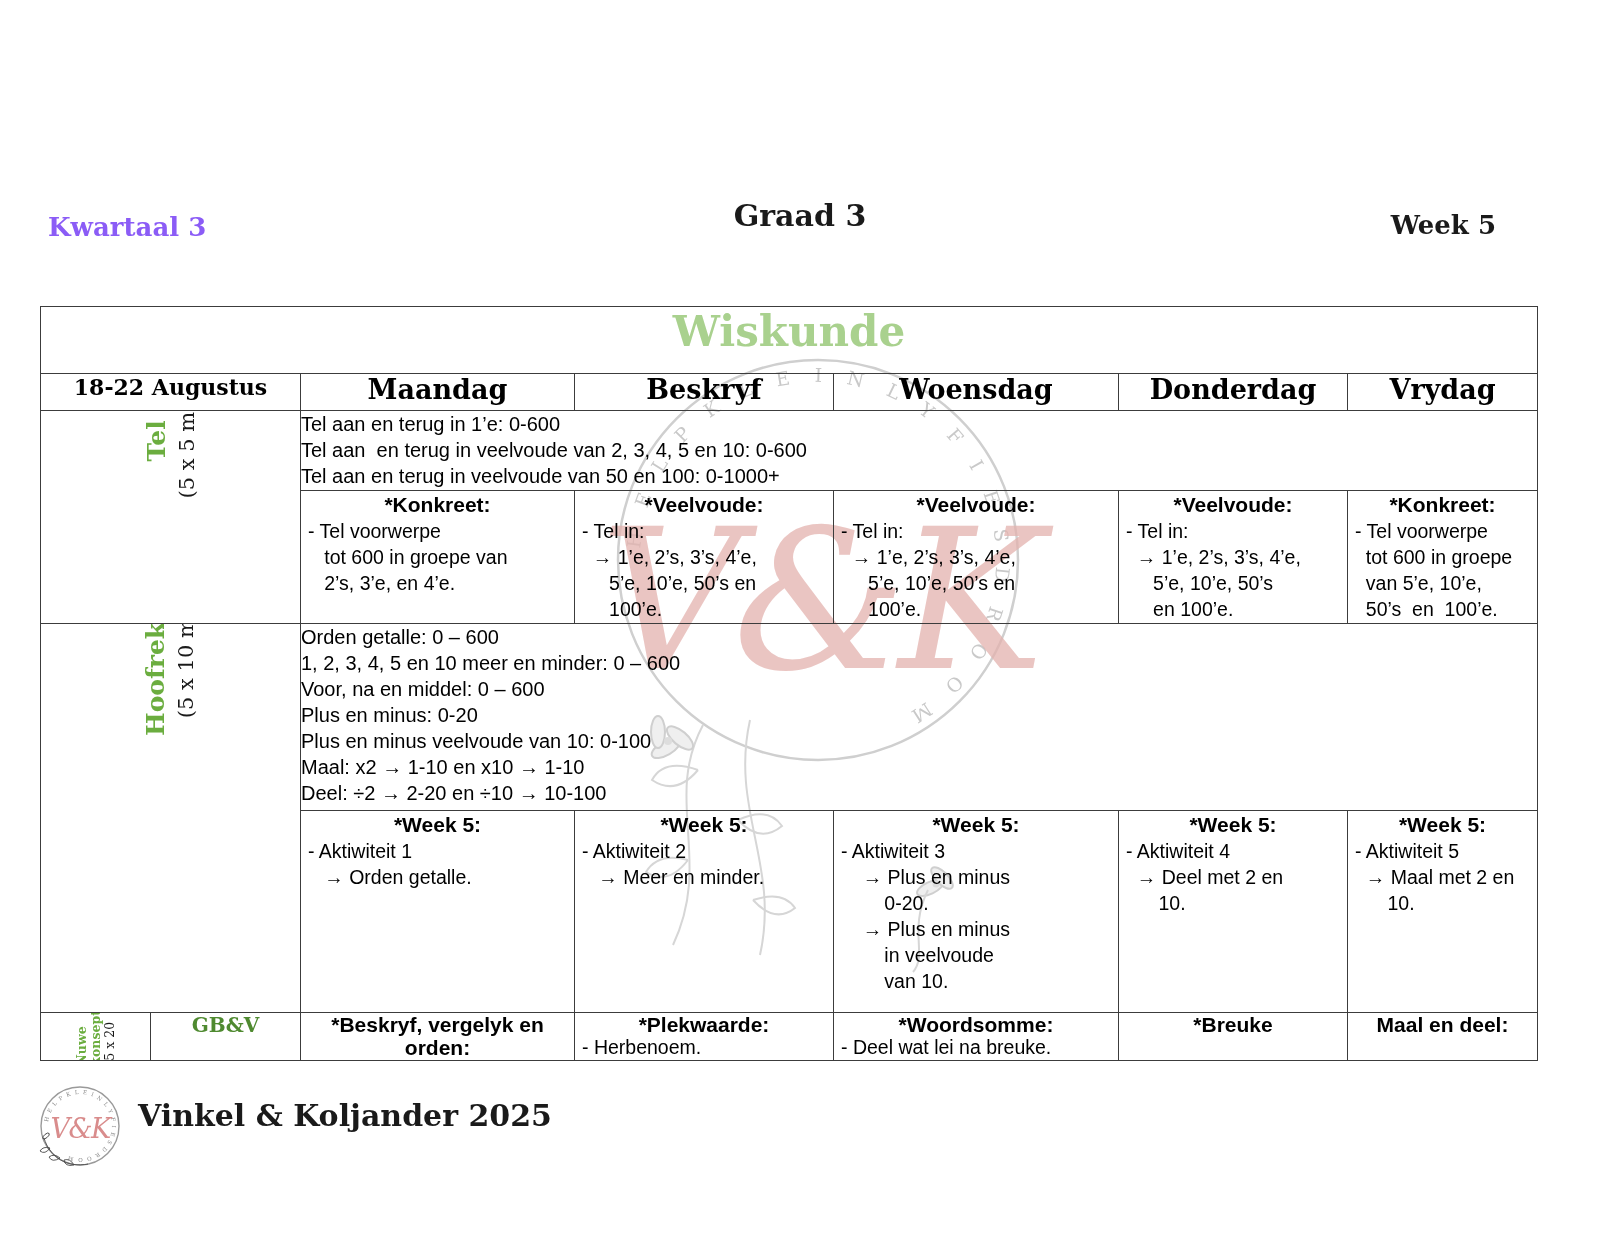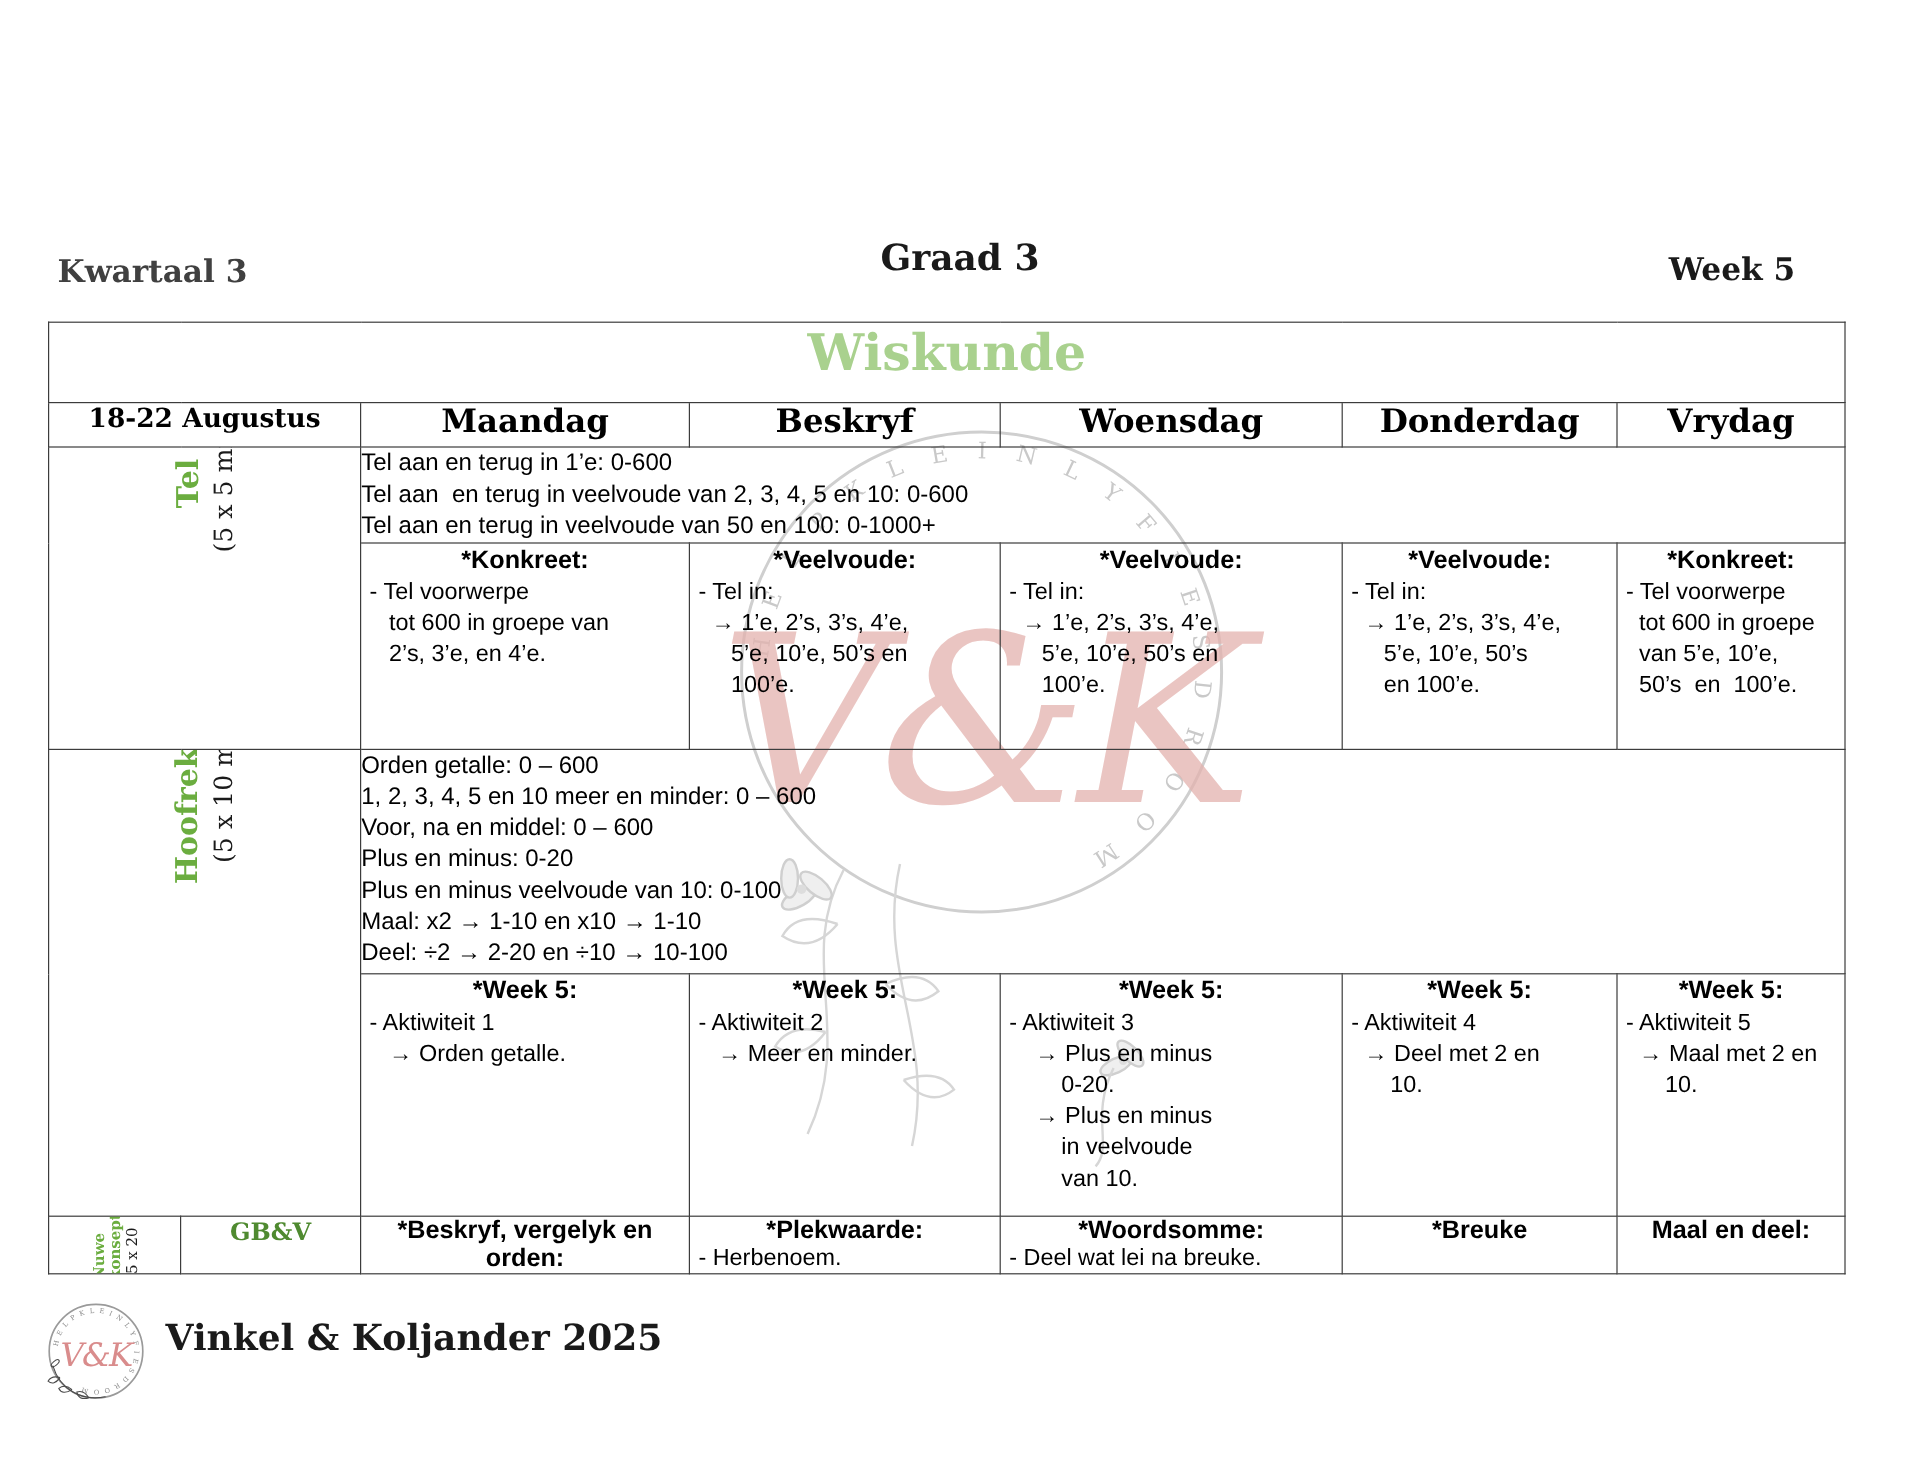--- a/index.html
+++ b/index.html
@@ -6,34 +6,34 @@
   .page{position:relative;width:1600px;height:1236px;background:#fff;overflow:hidden;
         font-family:"Liberation Sans",sans-serif;color:#000;}
 
   
   .title{position:absolute;top:92px;left:0;width:1600px;text-align:center;
          font-family:"DejaVu Serif",serif;font-weight:bold;font-size:60px;
          color:#6BAD3F;letter-spacing:2px;}
   .subtitle{position:absolute;top:198px;left:0;width:1600px;text-align:center;
          font-family:"DejaVu Serif",serif;font-weight:bold;font-size:30px;color:#1a1a1a;}
   .term{position:absolute;top:212px;left:48px;
-         font-family:"DejaVu Serif",serif;font-weight:bold;font-size:26px;color:#404040;}
+         font-family:"DejaVu Serif",serif;font-weight:bold;font-size:26px;color:#8b5cf6;}
   .week{position:absolute;top:210px;right:104px;
          font-family:"DejaVu Serif",serif;font-weight:bold;font-size:26px;color:#1a1a1a;}
 
   
   .table-wrap{position:absolute;left:40px;top:268px;width:1497px;}
   table.plan{position:relative;z-index:1;border-collapse:collapse;table-layout:fixed;
-             width:1497px;background:transparent;}
+             width:1497px;background:transparent;margin-top:38px;}
   table.plan td{border:1.6px solid #3C3C3C;vertical-align:top;padding:0;overflow:hidden;
                 background:transparent;}
   tr.r-subject{height:67px;}
   tr.r-days{height:37px;}
   tr.r-intro1{height:80px;}
-  tr.r-cells1{height:172px;}
+  tr.r-cells1{height:133px;}
   tr.r-intro2{height:187px;}
   tr.r-cells2{height:202px;}
   tr.r-bottom{height:48px;}
 
   td.subject{font-family:"DejaVu Serif",serif;font-weight:bold;font-size:42px;
              color:#A9D18E;text-align:center;vertical-align:middle;}
   td.daterange{font-family:"DejaVu Serif",serif;font-weight:bold;font-size:22px;
              text-align:center;vertical-align:middle;}
   td.day{font-family:"DejaVu Serif",serif;font-weight:bold;font-size:27px;
              text-align:center;vertical-align:middle;}

